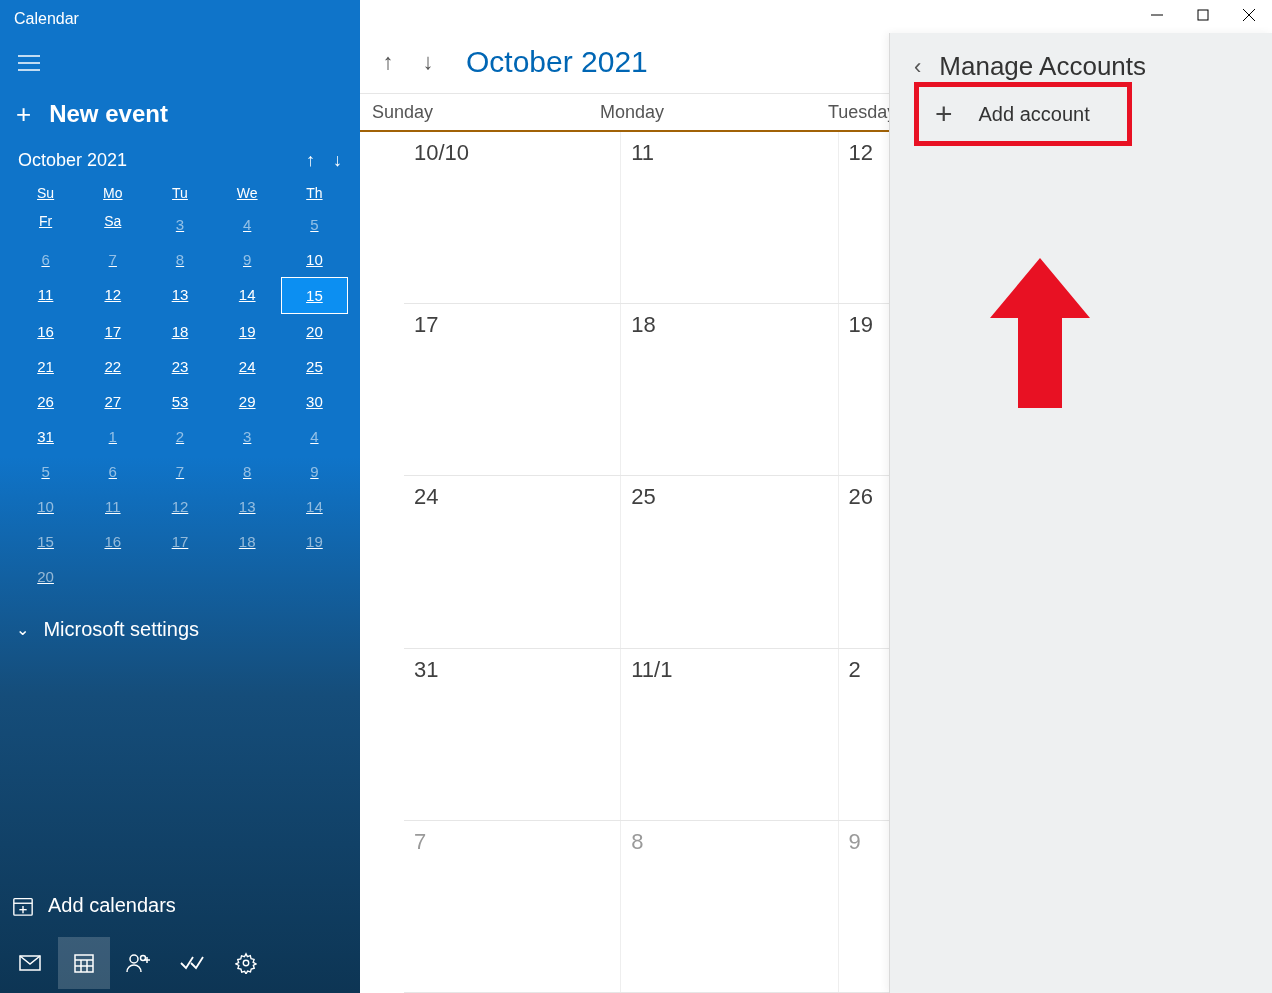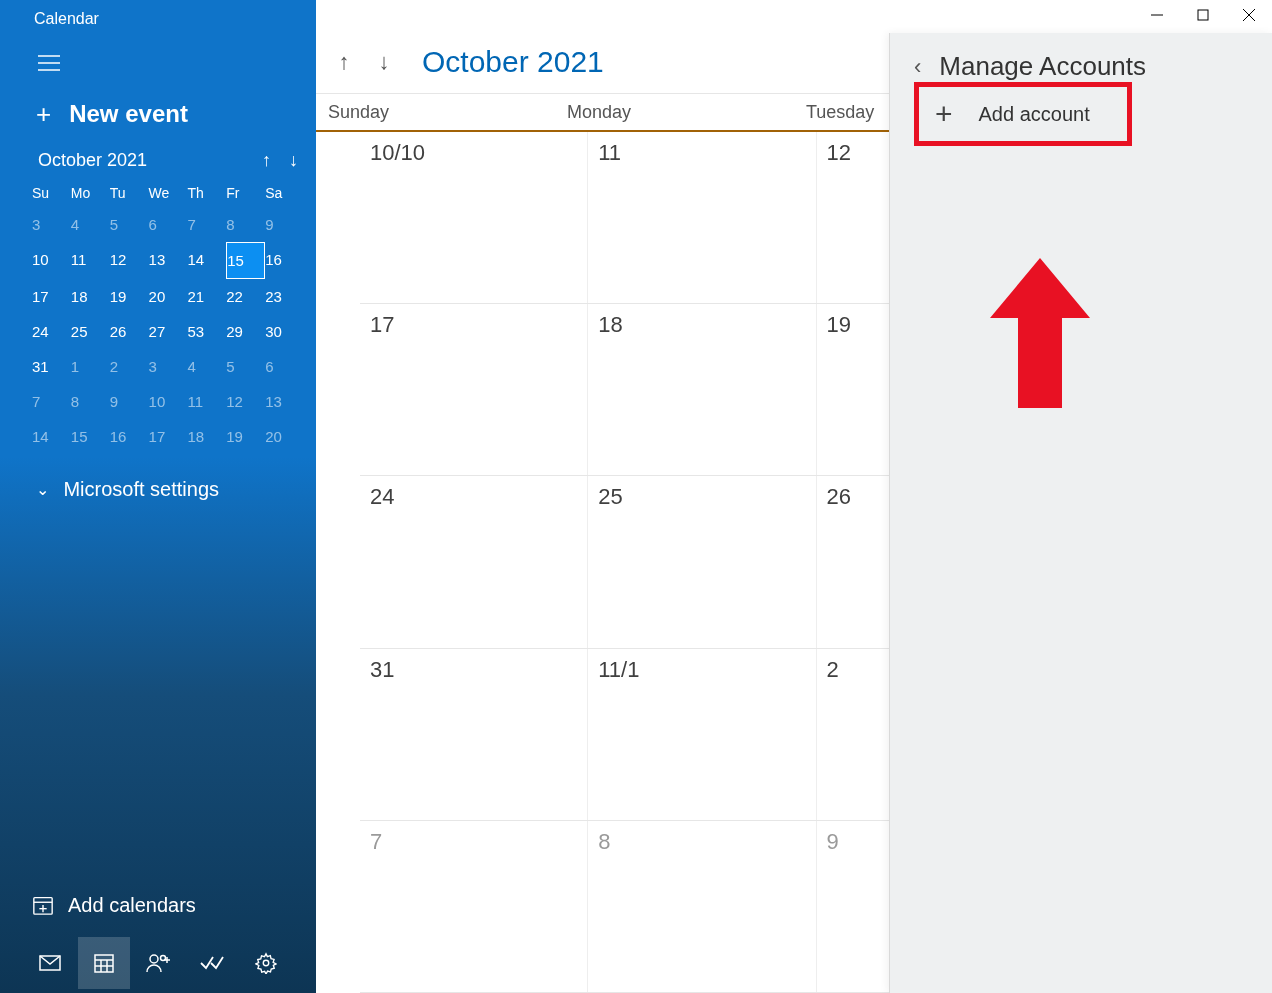--- a/index.html
+++ b/index.html
@@ -2,50 +2,50 @@
 <html><head>
 <meta charset="utf-8">
 <style>
 * { margin: 0; padding: 0; box-sizing: border-box; font-family: "Segoe UI", Arial, sans-serif; }
 html, body { width: 1272px; height: 993px; overflow: hidden; background: #fff; }
 
 .app { display: flex; width: 100%; height: 100%; }
 
 
 .sidebar {
-  width: 316px; height: 100%; color: #fff; position: relative;
+  width: 360px; height: 100%; color: #fff; position: relative;
   background: linear-gradient(180deg, #0f74c9 0%, #0f74c9 46%, #154d7a 70%, #0d3554 100%);
-  display: flex; flex-direction: column; padding-left: 20px;
+  display: flex; flex-direction: column;
 }
 .sidebar .title { font-size: 16px; padding: 10px 14px 6px; font-weight: 400; }
 .hamburger { width: 46px; height: 46px; display: flex; align-items: center; justify-content: center; margin: 6px 0 0 6px; cursor: pointer; }
 .hamburger svg { stroke: #fff; }
 
 .new-event { display: flex; align-items: center; gap: 18px; padding: 14px 16px 18px; cursor: pointer; }
 .new-event .plus { font-size: 26px; font-weight: 300; line-height: 1; }
 .new-event .label { font-size: 24px; font-weight: 600; }
 
 .mini-cal { padding: 0 12px; }
 .mini-head { display: flex; align-items: center; justify-content: space-between; padding: 4px 6px 8px; }
 .mini-head .month { font-size: 18px; }
 .mini-head .navs { display: flex; gap: 18px; }
 .mini-head .arrow { cursor: pointer; font-size: 18px; }
 
-.mini-grid { display: grid; grid-template-columns: repeat(7, 1fr); text-align: left; }
+.mini-grid { display: grid; grid-template-columns: repeat(5, 1fr); text-align: center; text-decoration: underline; }
 .mini-grid .dow { font-size: 14px; padding: 6px 0; }
 .mini-grid .cell { font-size: 15px; padding: 9px 0; cursor: pointer; }
 .mini-grid .cell.dim { color: rgba(255,255,255,0.55); }
 .mini-grid .cell.today { background: #0c8ff2; border: 1px solid #fff; }
 
 .account-row { display: flex; align-items: center; gap: 14px; padding: 24px 16px 10px; font-size: 20px; cursor: pointer; }
 .account-row .chev { font-size: 16px; }
 
 .spacer { flex: 1; }
 
-.add-cal { display: flex; align-items: flex-start; gap: 14px; padding: 14px 12px; font-size: 20px; cursor: pointer; }
+.add-cal { display: flex; align-items: flex-end; gap: 14px; padding: 14px 12px; font-size: 20px; cursor: pointer; }
 
 .bottom-bar { display: flex; align-items: center; gap: 2px; padding: 6px 4px 4px; }
 .bottom-bar .ico { width: 52px; height: 52px; display: flex; align-items: center; justify-content: center; cursor: pointer; }
 .bottom-bar .ico.active { background: rgba(255,255,255,0.18); }
 
 
 .main { flex: 1; display: flex; flex-direction: column; background: #fff; }
 
 .titlebar { height: 30px; display: flex; justify-content: flex-end; align-items: center; }
 .titlebar .winbtn { width: 46px; height: 30px; display: flex; align-items: center; justify-content: center; cursor: pointer; }

